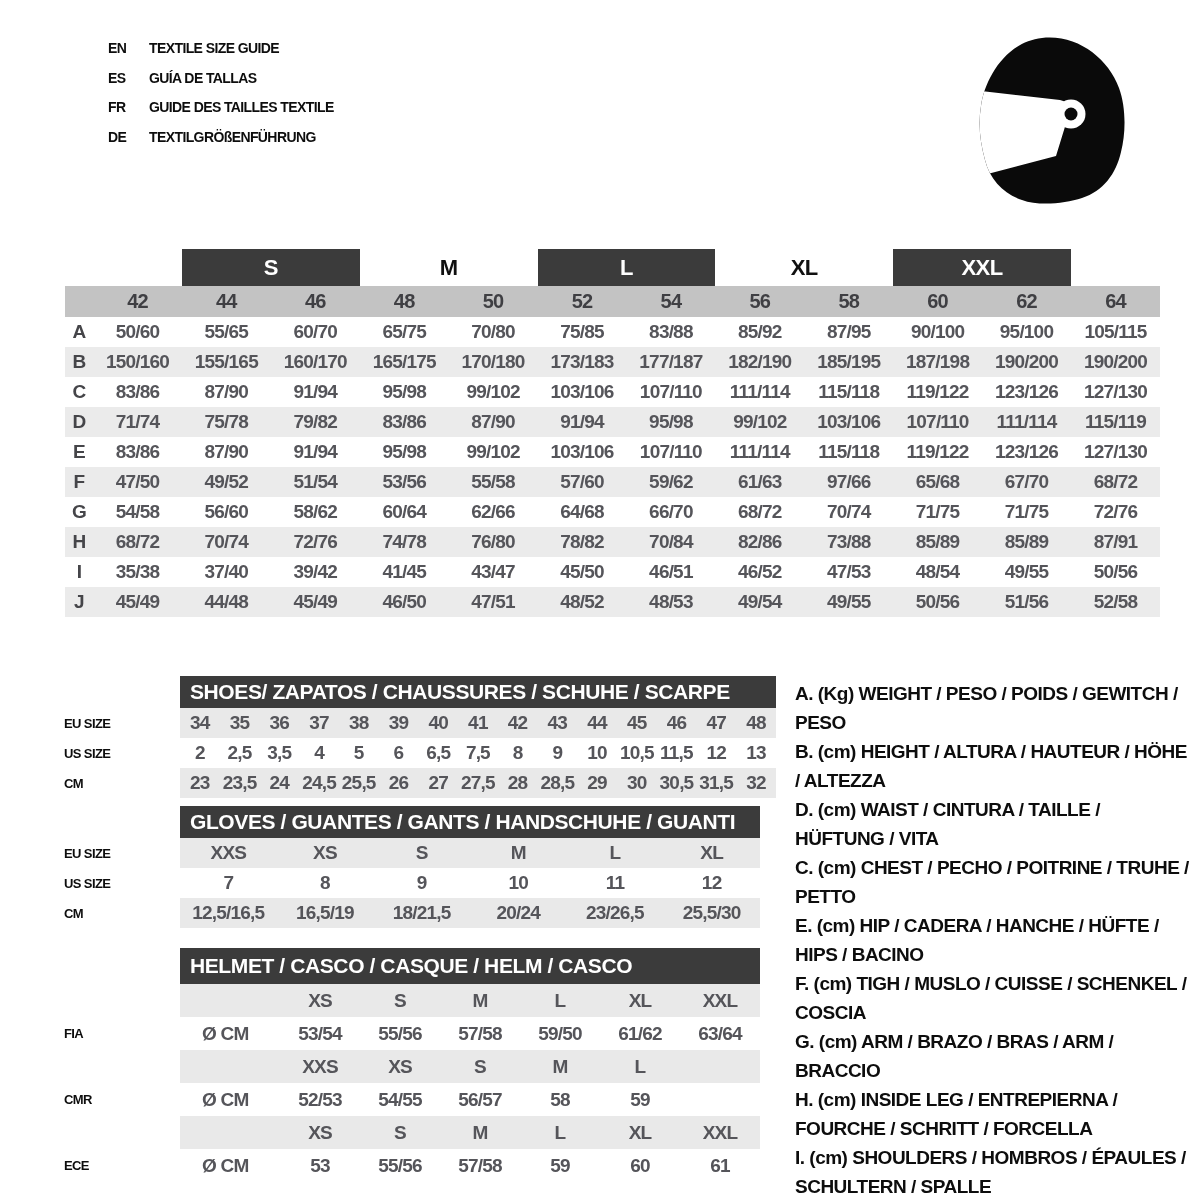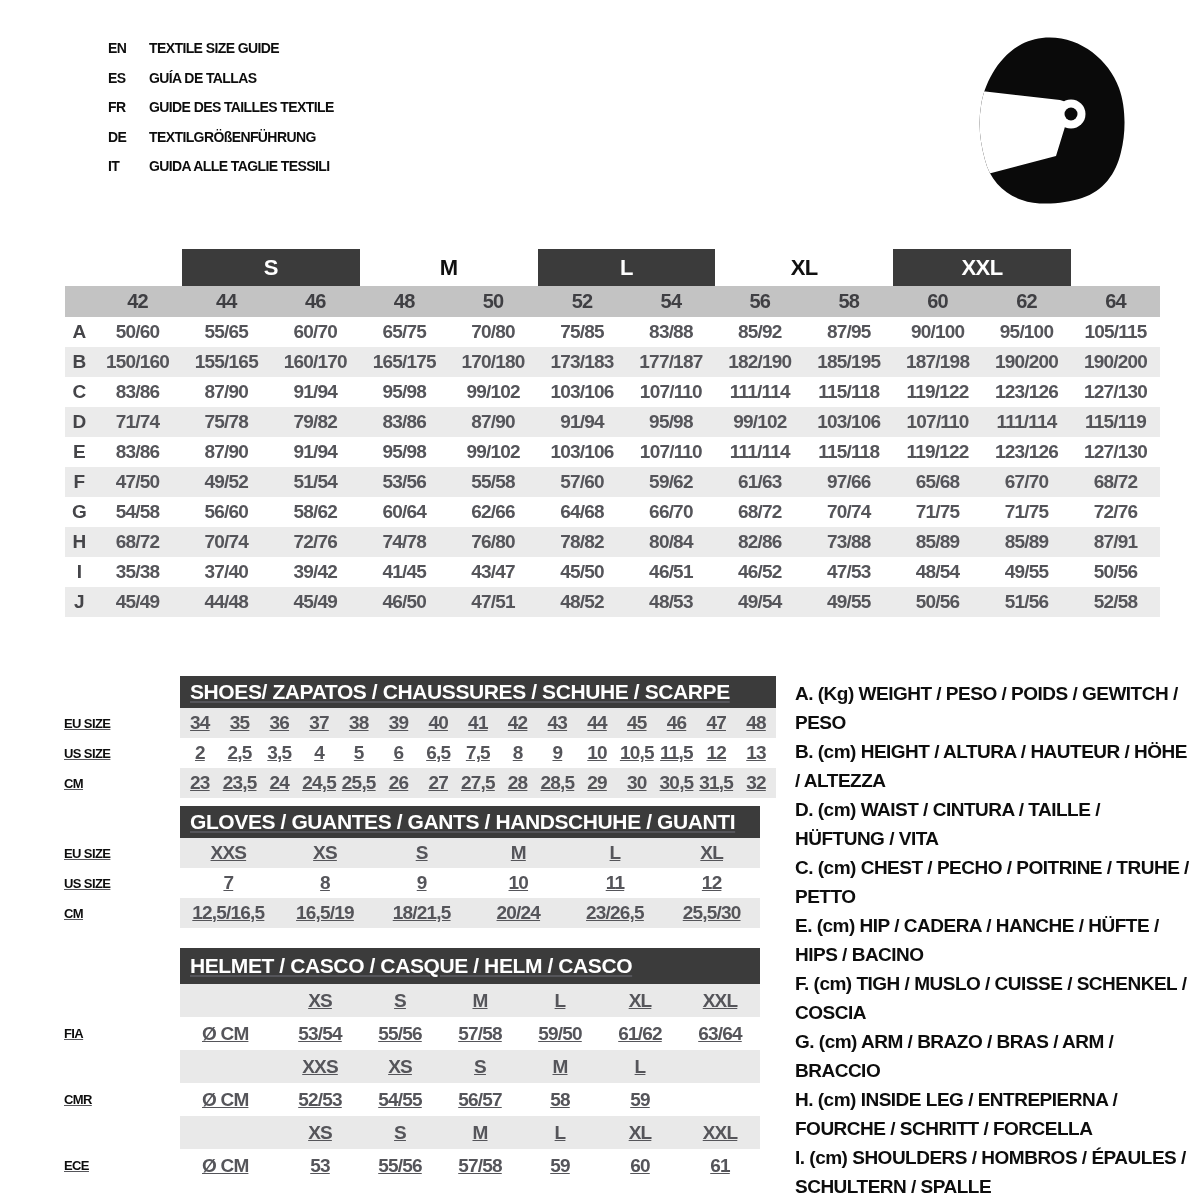--- a/index.html
+++ b/index.html
@@ -23,21 +23,21 @@
   .main-table col.lc{width:28px;}
   .main-table tr.groups td{height:37px;border:0;background:#fff;}
   .grp{font-size:22px;letter-spacing:-0.5px;color:#101010;}
   .grp.dark{background:#3b3b3b !important;color:#ffffff;}
   .main-table tr.sizes td{background:#c3c3c3;height:31px;font-size:20px;color:#3f3f43;}
   .main-table tr.data td{height:30px;}
   .main-table tr.alt td{background:#ebebeb;}
   .main-table td.lc{color:#454549;}
 
   
-  .sub{position:absolute;font-size:19px;font-weight:700;letter-spacing:-0.8px;color:#55555a;text-decoration:underline;}
+  .sub{position:absolute;font-size:19px;font-weight:700;letter-spacing:-0.8px;color:#55555a;}
   .sub .bar{background:#3b3b3b;color:#ffffff;text-align:left;padding-left:10px;
             font-size:21px;letter-spacing:-0.4px;height:32px;}
   .sub td.side{text-align:left;color:#0d0d0d;font-size:13px;letter-spacing:-0.6px;background:#fff !important;}
   .sub tr.r td{height:30px;}
   .sub tr.gray td{background:#e9e9e9;}
   .shoes{left:64px;top:676px;width:712px;}
   .shoes col.side{width:116px;}
   .gloves{left:64px;top:806px;width:696px;}
   .gloves col.side{width:116px;}
   .helm{left:64px;top:948px;width:696px;}
@@ -71,24 +71,20 @@
       <div class="lang-row">
         <span class="lang-code">FR</span>
         <span class="lang-label">GUIDE DES TAILLES TEXTILE</span>
       </div>
 
       <div class="lang-row">
         <span class="lang-code">DE</span>
         <span class="lang-label">TEXTILGRÖßENFÜHRUNG</span>
       </div>
 
-      <div class="lang-row">
-        <span class="lang-code">IT</span>
-        <span class="lang-label">GUIDA ALLE TAGLIE TESSILI</span>
-      </div>
     </div>
 
   <div class="helmet-icon">
     <svg width="168" height="180" viewBox="0 0 168 180" aria-hidden="true">
       <defs>
         <clipPath id="shellClip">
           <path d="M70 8 C105 4 136 28 147 58 C154 77 154 102 149 122 C144 144 131 161 110 168 C92 174 66 176 50 170 C32 164 18 150 13 130 C8 112 6 94 9 76 C13 48 34 12 70 8 Z"></path>
         </clipPath>
       </defs>
       <path fill="#0a0a0a" d="M70 8 C105 4 136 28 147 58 C154 77 154 102 149 122 C144 144 131 161 110 168 C92 174 66 176 50 170 C32 164 18 150 13 130 C8 112 6 94 9 76 C13 48 34 12 70 8 Z"></path>
@@ -257,21 +253,21 @@
         </tr>
     <tr class="data alt">
       <td class="lc">H</td>
 
     <td>68/72</td>
           <td>70/74</td>
           <td>72/76</td>
           <td>74/78</td>
           <td>76/80</td>
           <td>78/82</td>
-          <td>80/84</td>
+          <td>70/84</td>
           <td>82/86</td>
           <td>73/88</td>
           <td>85/89</td>
           <td>85/89</td>
           <td>87/91</td>
         </tr>
     <tr class="data">
       <td class="lc">I</td>
 
     <td>35/38</td>

